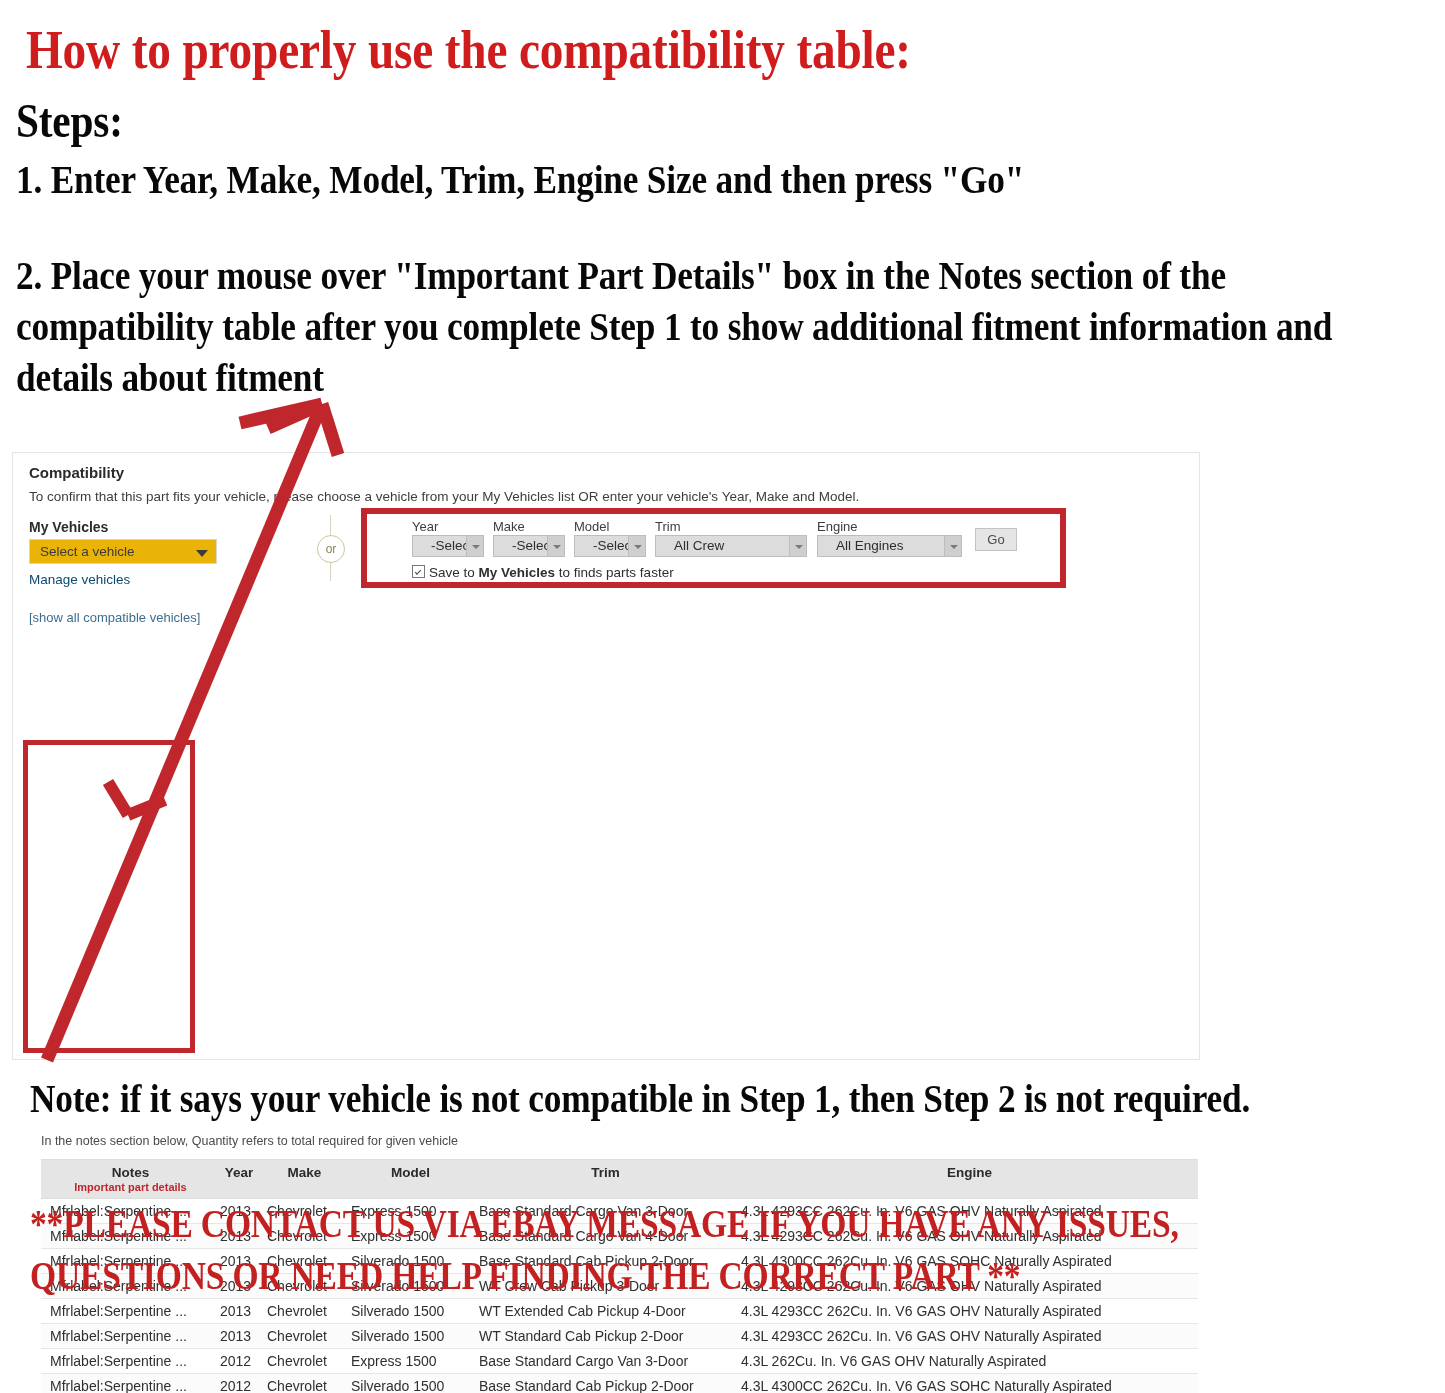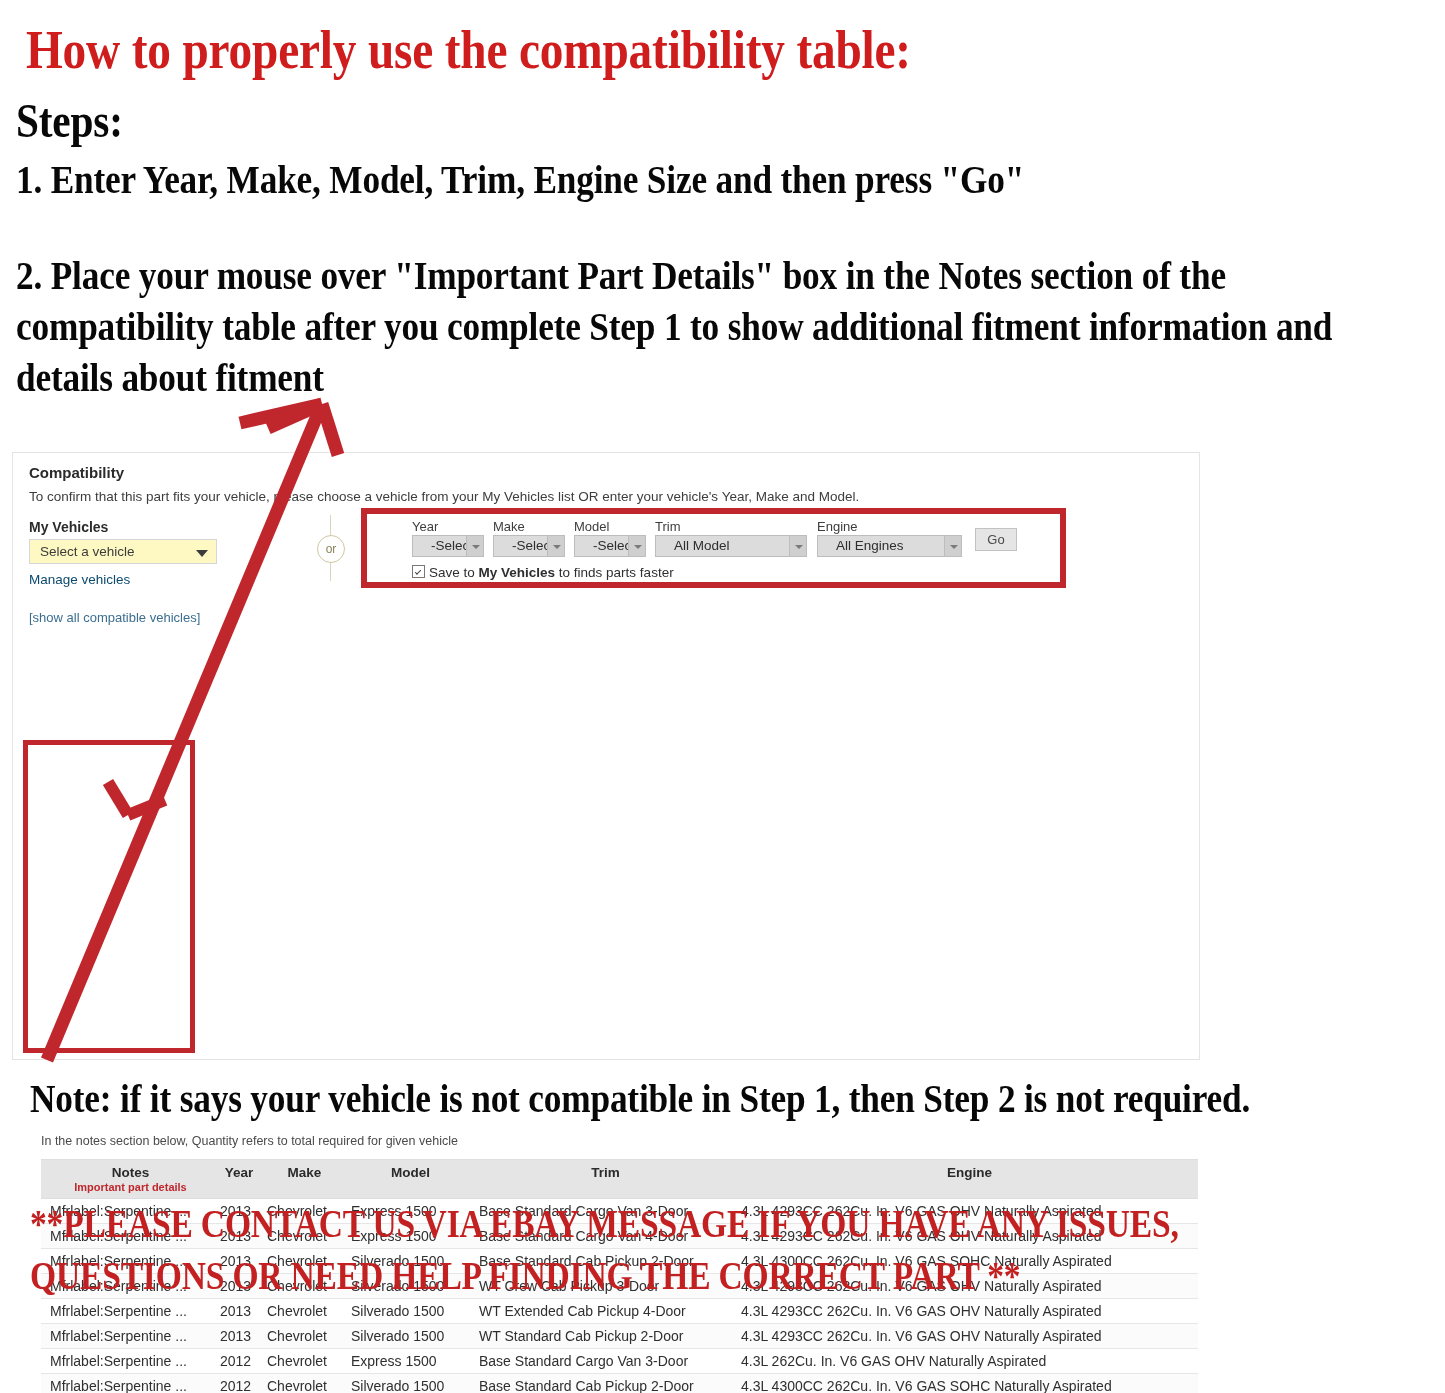--- a/index.html
+++ b/index.html
@@ -71,21 +71,21 @@
     position:absolute;left:16px;top:36px;
     font-size:13.5px;color:#3d3d3d;
   }
   #myveh-label{
     position:absolute;left:16px;top:66px;
     font-size:14px;font-weight:bold;color:#2b2b2b;
   }
   #myveh-select{
     position:absolute;left:16px;top:86px;
     width:188px;height:25px;
-    background:#fef9c3;border:1px solid #d6d6d6;
+    background:#eab308;border:1px solid #d6d6d6;
     box-sizing:border-box;
   }
   #myveh-select .val{
     position:absolute;left:10px;top:4px;font-size:13.5px;color:#3c3c3c;
   }
   #myveh-select .caret{
     position:absolute;right:8px;top:10px;
     width:0;height:0;border-left:6px solid transparent;
     border-right:6px solid transparent;border-top:7px solid #3c3c3c;
   }
@@ -350,21 +350,21 @@
     <div class="lab">Model</div>
     <div class="sel">
       <span class="t">-Select-</span>
       <span class="ar"></span>
     </div>
   </div>
 
   <div class="fld" style="left:655px;top:519px;width:152px;">
     <div class="lab">Trim</div>
     <div class="sel">
-      <span class="t">All Model</span>
+      <span class="t">All Crew</span>
       <span class="ar"></span>
     </div>
   </div>
 
   <div class="fld" style="left:817px;top:519px;width:145px;">
     <div class="lab">Engine</div>
     <div class="sel">
       <span class="t">All Engines</span>
       <span class="ar"></span>
     </div>

